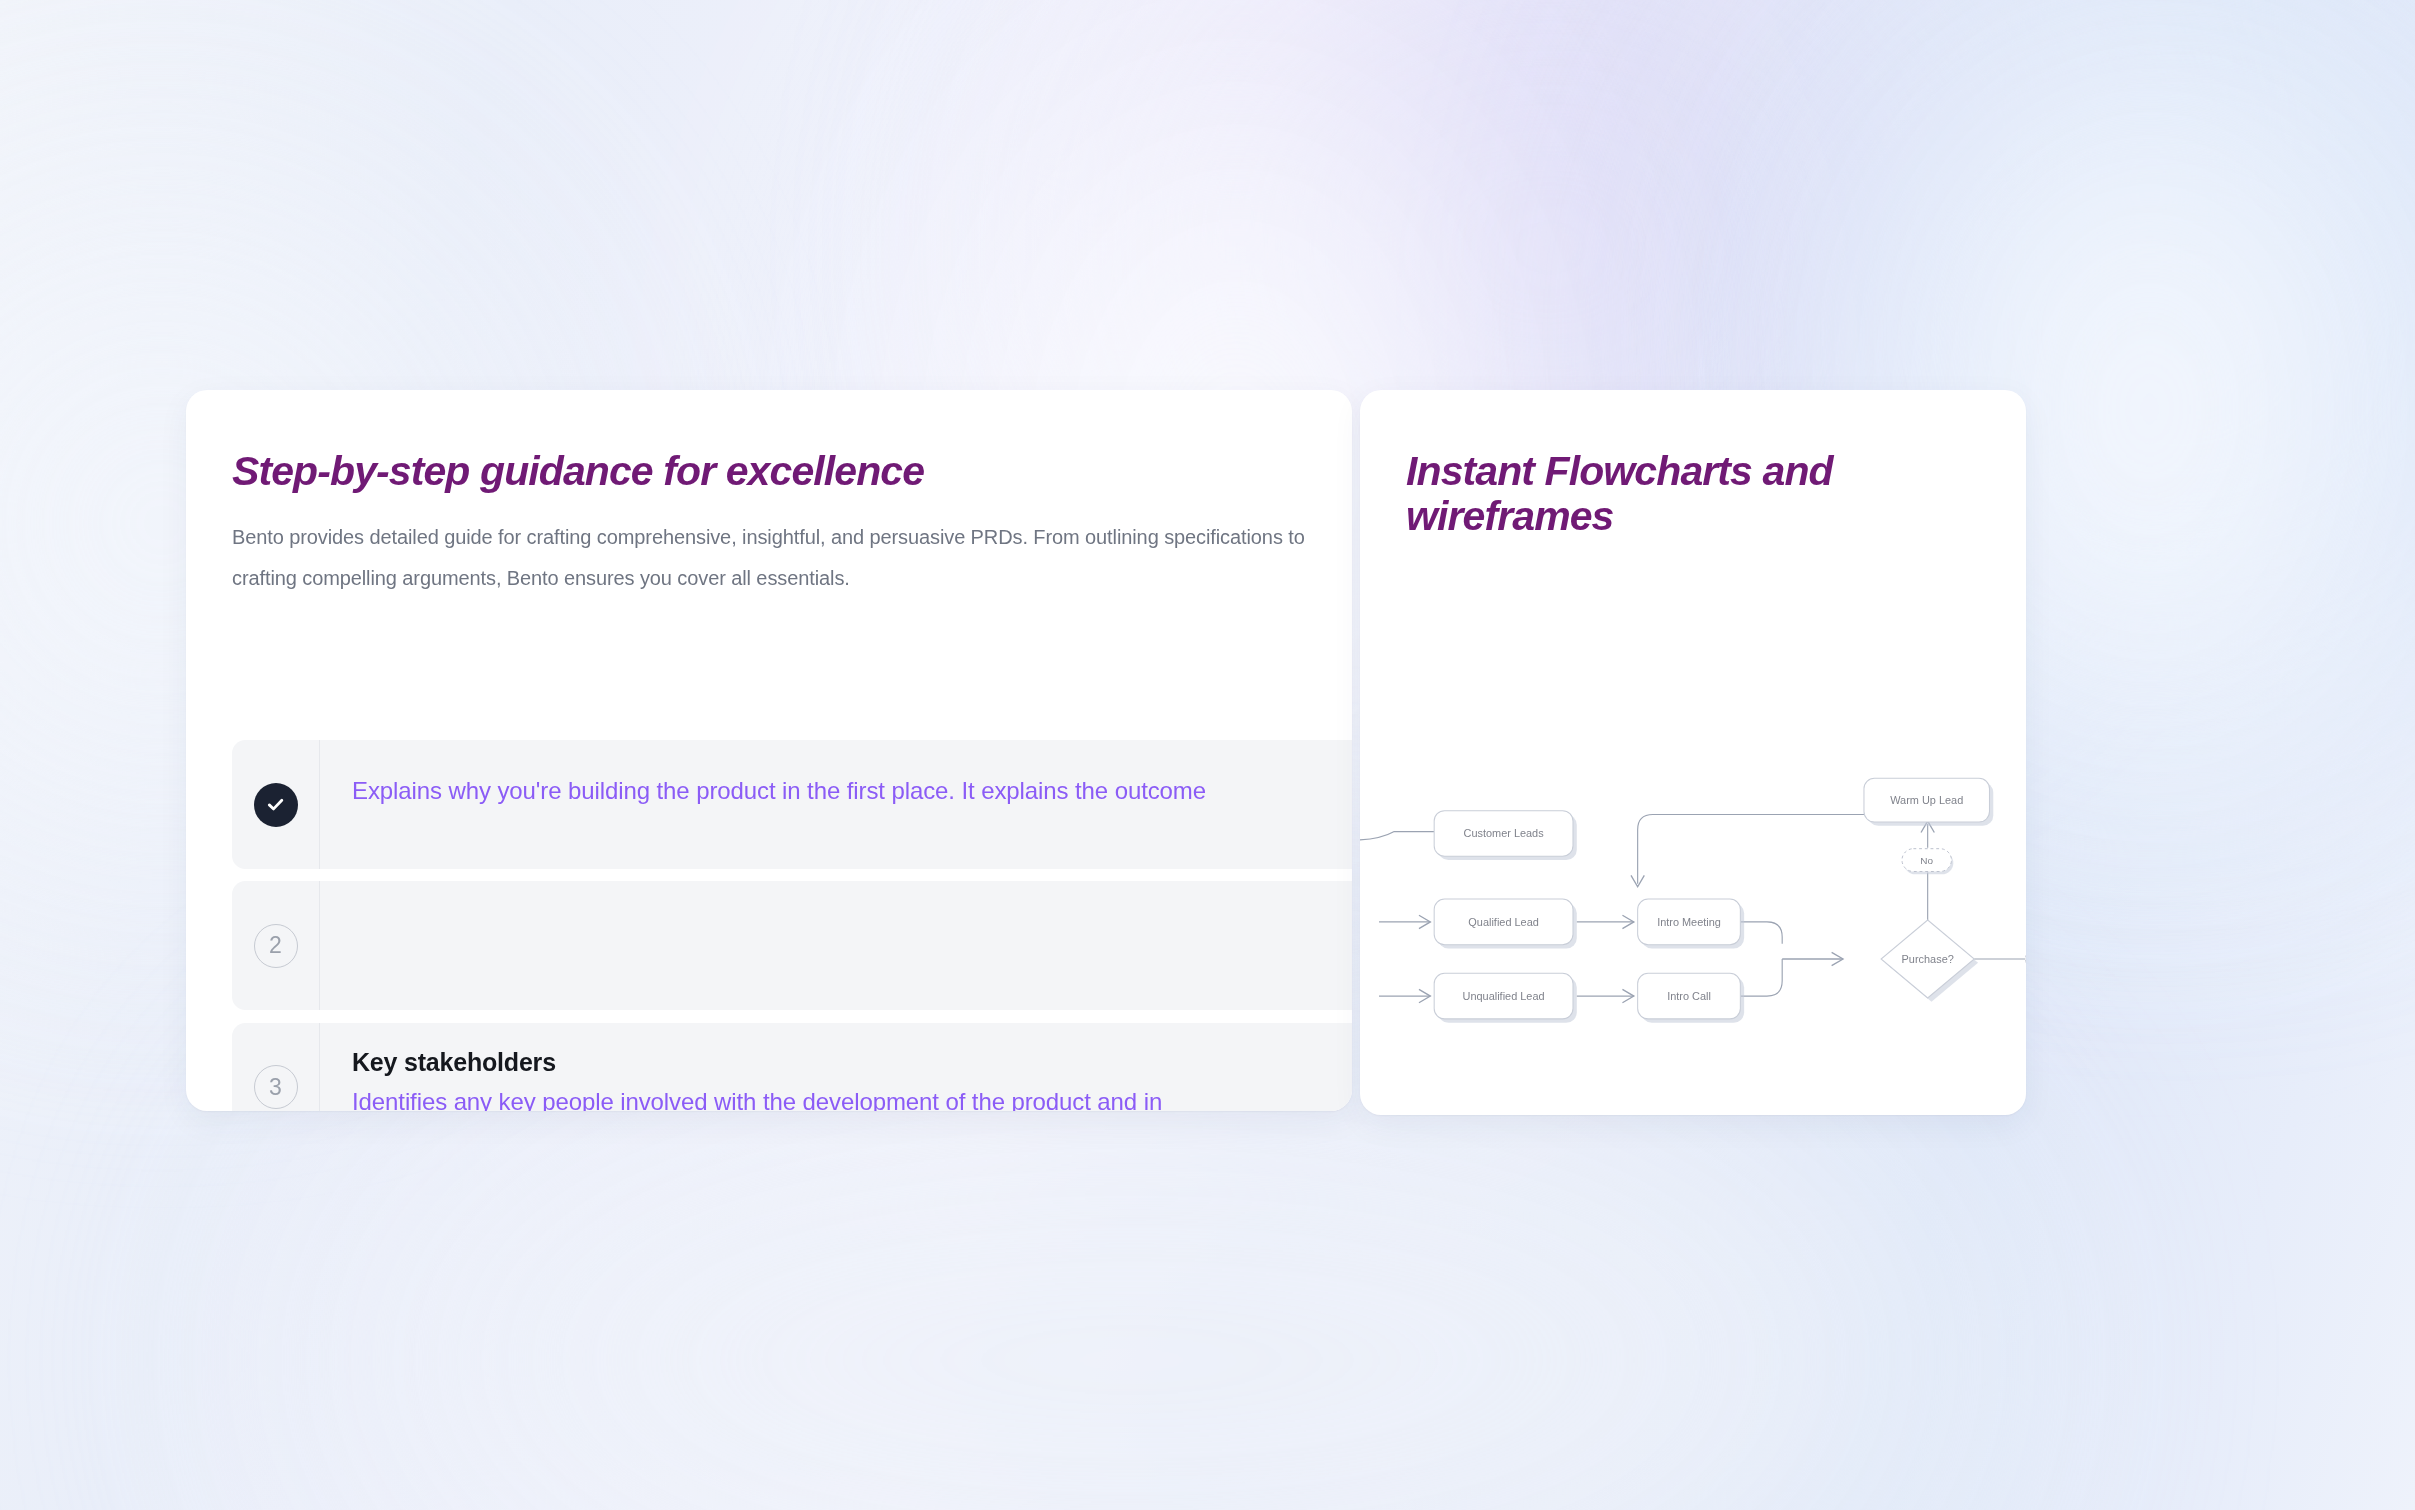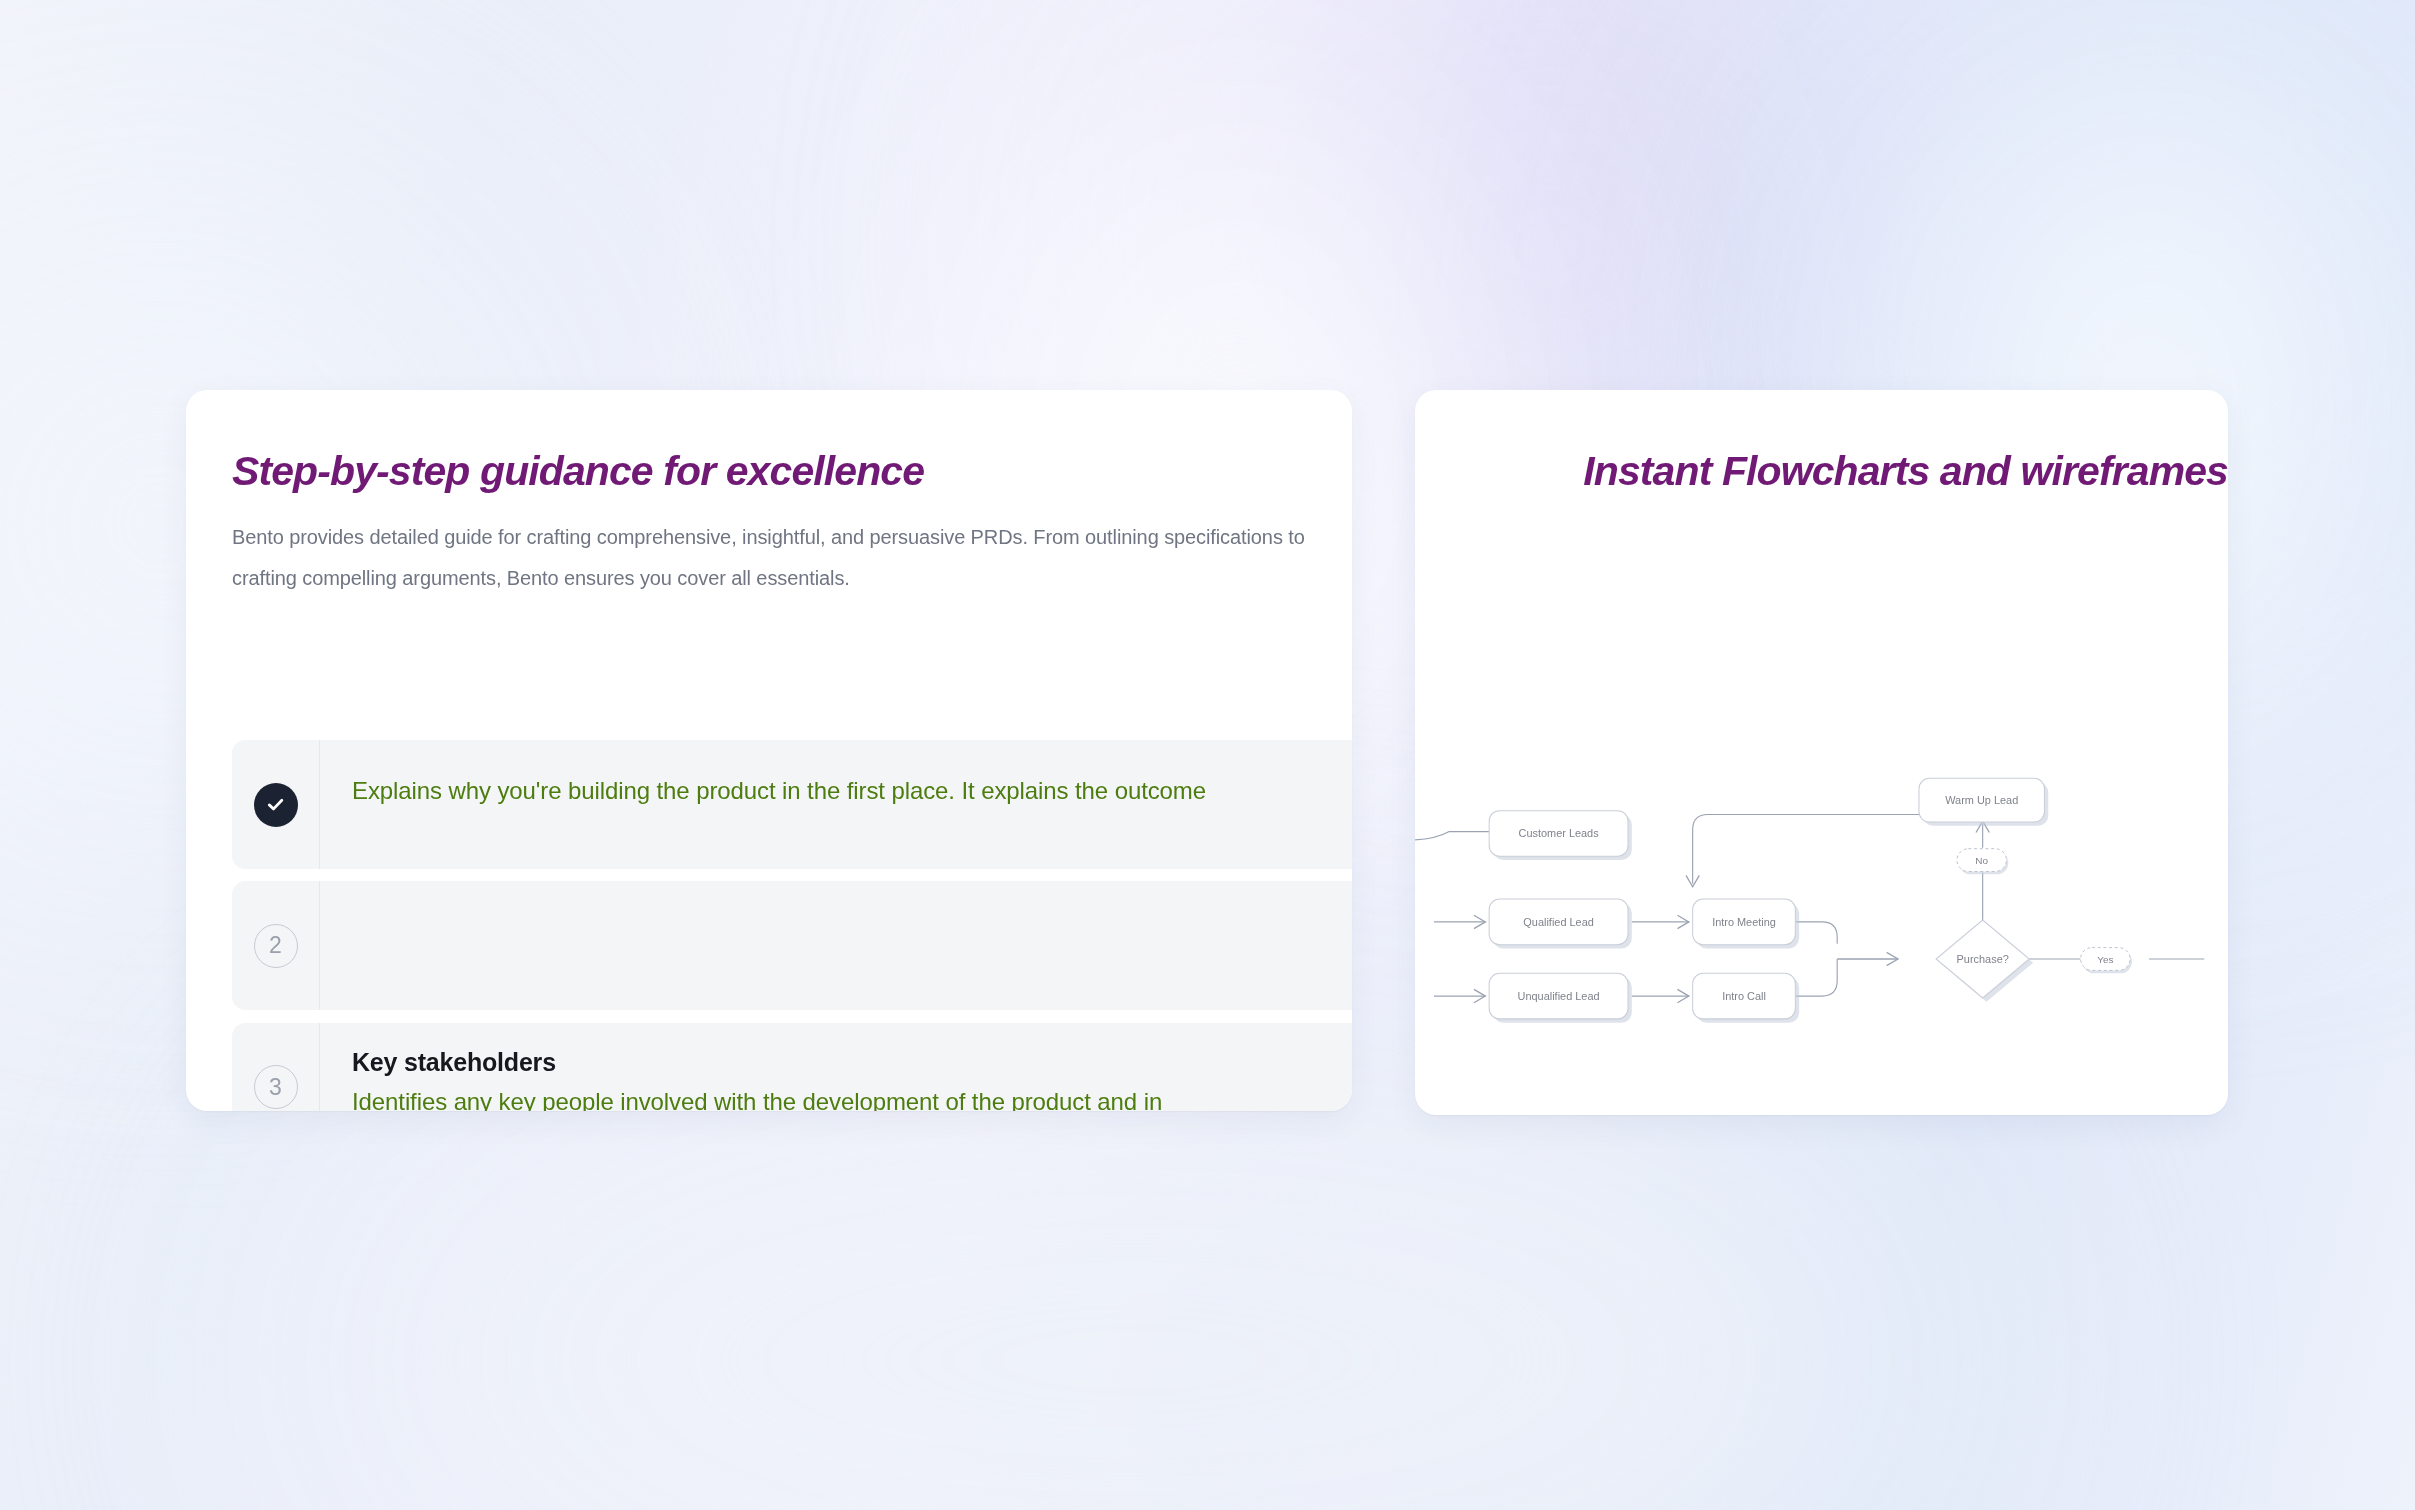--- a/index.html
+++ b/index.html
@@ -85,25 +85,24 @@
     box-shadow: 0 1px 1.9px rgba(24,35,60,.04),
                 0 9.5px 32px rgba(38,52,86,.055);
   }
   #card-left {
     left: 186px;
     top: 390px;
     width: 1166px;
     height: 721px;
   }
   #card-right {
-    left: 1415px;
+    left: 1360px;
     top: 390px;
-    width: 813px;
+    width: 666px;
     height: 725px;
-    text-align: right;
   }
 
   .card-head {
     padding: 59px 0 0 46px;
   }
   .card-title {
     font-size: 41px;
     font-weight: 700;
     letter-spacing: -0.9px;
     color: #701a75;
@@ -171,21 +170,21 @@
   .step-name {
     font-size: 25px;
     font-weight: 700;
     color: #15181e;
     letter-spacing: -0.2px;
     line-height: 1.15;
   }
   .step-text {
     margin-top: 9.5px;
     font-size: 24px;
-    color: #4d7c0f;
+    color: #8b5cf6;
     letter-spacing: -0.1px;
     white-space: nowrap;
     line-height: 1.3;
     text-align: right;
   }
 
   
   .flow-wrap {
     position: absolute;
     left: 0;

